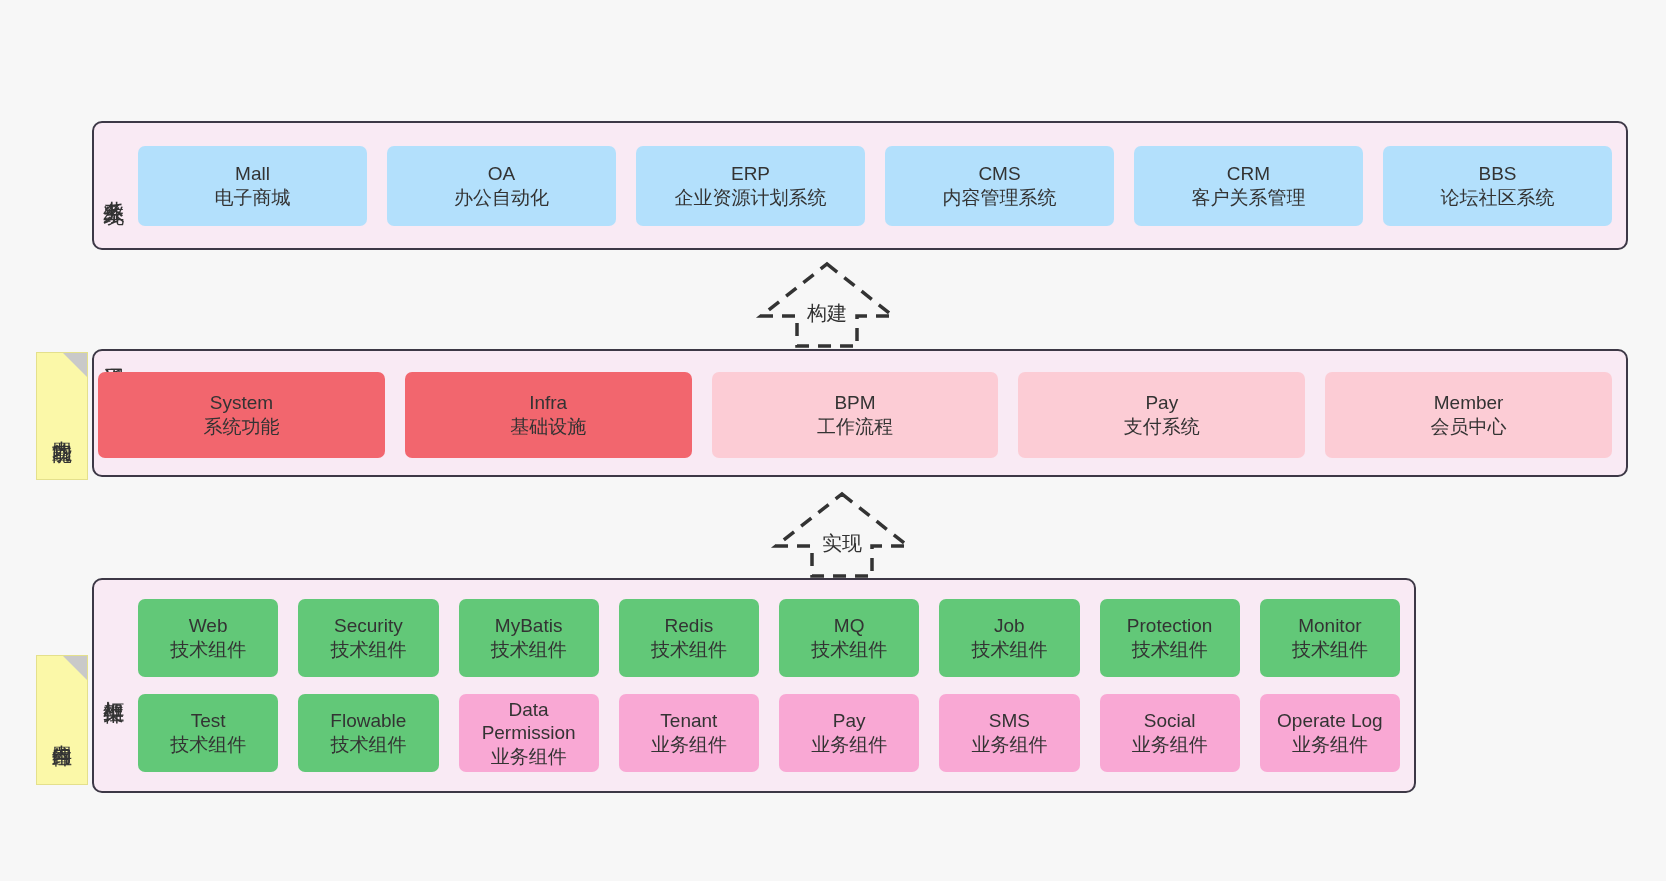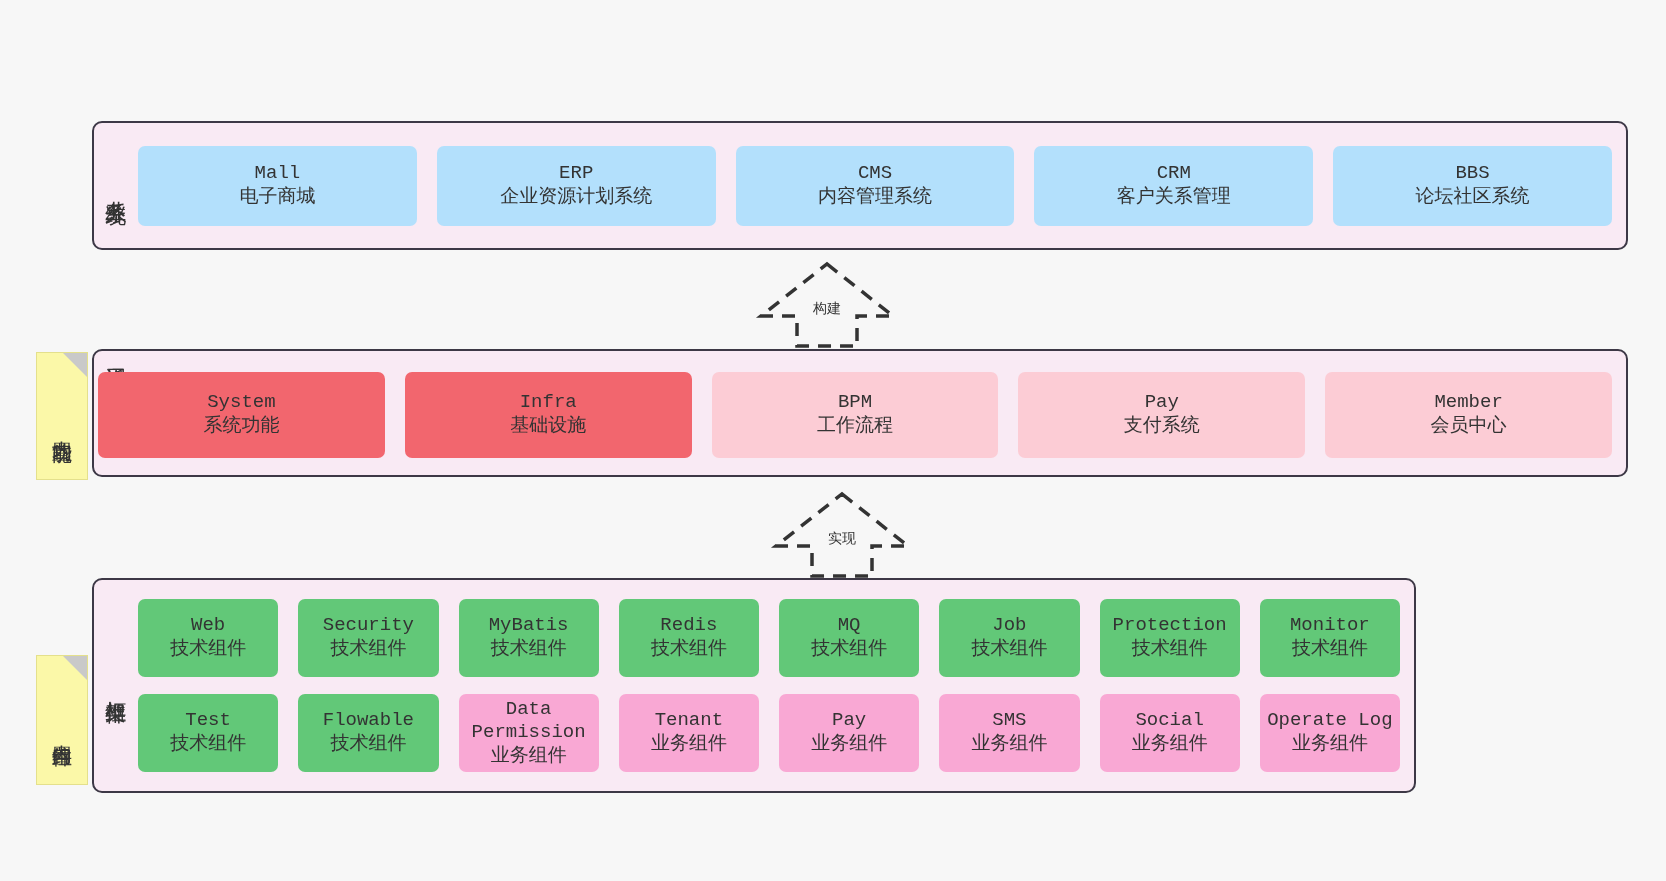--- a/index.html
+++ b/index.html
@@ -24,21 +24,20 @@
 
   
   .layer {
     position: absolute;
     box-sizing: border-box;
     background: #f9eaf4;
     border: 2px solid #3d3846;
     border-radius: 10px;
     display: flex;
     align-items: stretch;
-    font-family: Liberation Mono, monospace;
   }
   .layer-title {
     flex: 0 0 auto;
     width: 40px;
     display: flex;
     align-items: center;
     justify-content: center;
     font-size: 21px;
     line-height: 1.12;
     color: #333333;
@@ -132,38 +131,42 @@
     position: absolute;
     z-index: 4;
   }
   .arrow svg { display: block; overflow: visible; }
   .arrow .arrow-label {
     position: absolute;
     left: 0;
     right: 0;
     top: 40px;
     text-align: center;
-    font-size: 14px;
+    font-size: 20px;
     color: #333333;
     background: transparent;
     user-select: none;
   }
 </style>
 </head>
 <body>
 
 <div id="canvas">
 
   <div class="layer" id="layer-business" style="left:92px; top:121px; width:1536px; height:129px;">
     <div class="layer-title">业务系统</div>
     <div class="layer-body">
       <div class="row">
         <div class="box c-blue h-biz">
           <span class="b-name">Mall</span>
           <span class="b-sub">电子商城</span>
+        </div>
+        <div class="box c-blue h-biz">
+          <span class="b-name">OA</span>
+          <span class="b-sub">办公自动化</span>
         </div>
         <div class="box c-blue h-biz">
           <span class="b-name">ERP</span>
           <span class="b-sub">企业资源计划系统</span>
         </div>
         <div class="box c-blue h-biz">
           <span class="b-name">CMS</span>
           <span class="b-sub">内容管理系统</span>
         </div>
         <div class="box c-blue h-biz">

